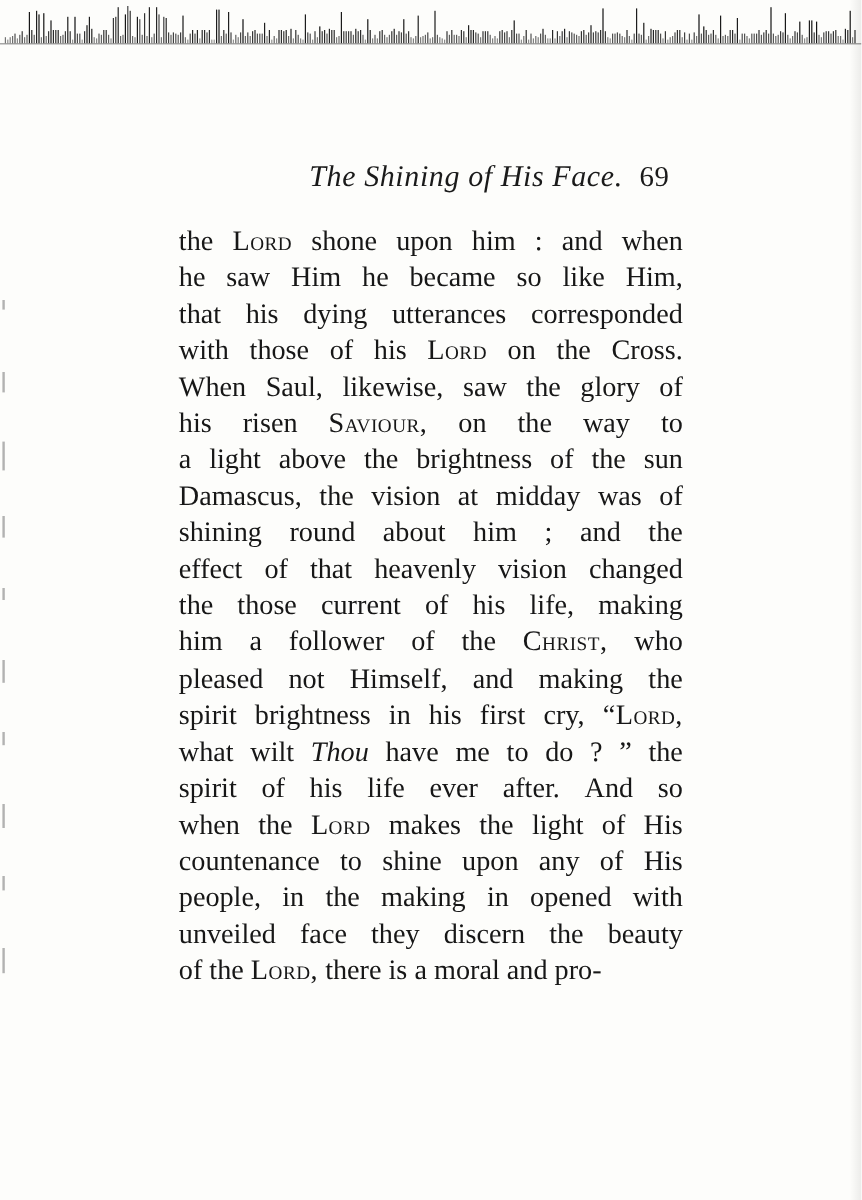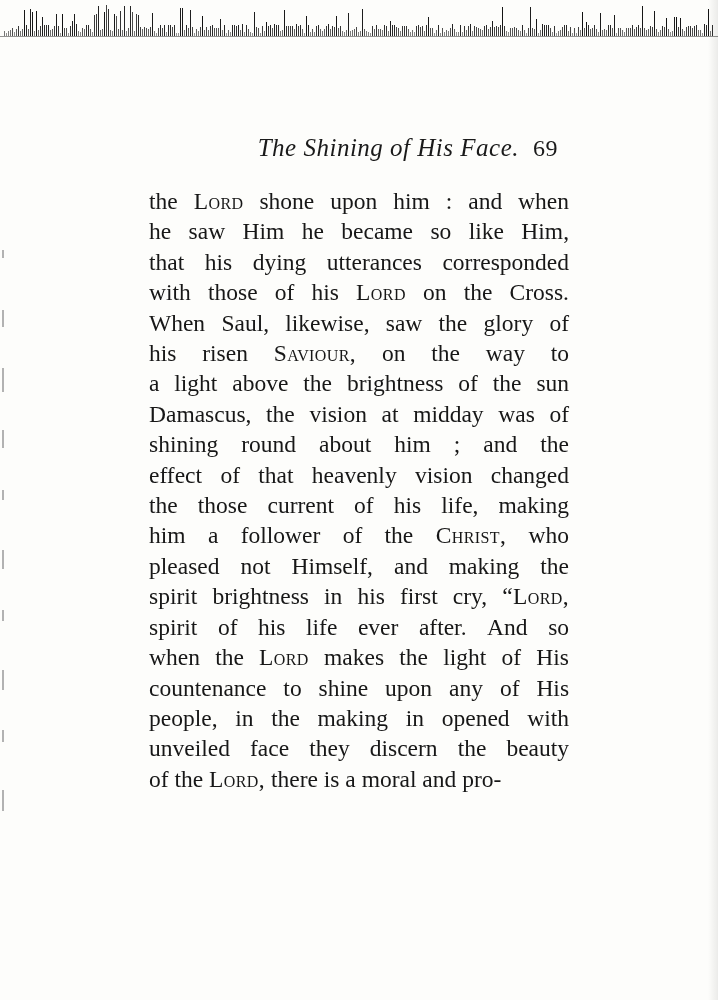--- a/index.html
+++ b/index.html
@@ -521,20 +521,21 @@
         <span class="line"><span class="w">When</span> <span class="w">Saul,</span> <span class="w">likewise,</span> <span class="w">saw</span> <span class="w">the</span> <span class="w">glory</span> <span class="w">of</span></span>
         <span class="line"><span class="w">his</span> <span class="w">risen</span> <span class="w sc">Saviour,</span> <span class="w">on</span> <span class="w">the</span> <span class="w">way</span> <span class="w">to</span></span>
         <span class="line"><span class="w">a</span> <span class="w">light</span> <span class="w">above</span> <span class="w">the</span> <span class="w">brightness</span> <span class="w">of</span> <span class="w">the</span> <span class="w">sun</span></span>
         <span class="line"><span class="w">Damascus,</span> <span class="w">the</span> <span class="w">vision</span> <span class="w">at</span> <span class="w">midday</span> <span class="w">was</span> <span class="w">of</span></span>
         <span class="line"><span class="w">shining</span> <span class="w">round</span> <span class="w">about</span> <span class="w">him</span> <span class="w">;</span> <span class="w">and</span> <span class="w">the</span></span>
         <span class="line"><span class="w">effect</span> <span class="w">of</span> <span class="w">that</span> <span class="w">heavenly</span> <span class="w">vision</span> <span class="w">changed</span></span>
         <span class="line"><span class="w">the</span> <span class="w">those</span> <span class="w">current</span> <span class="w">of</span> <span class="w">his</span> <span class="w">life,</span> <span class="w">making</span></span>
         <span class="line"><span class="w">him</span> <span class="w">a</span> <span class="w">follower</span> <span class="w">of</span> <span class="w">the</span> <span class="w sc">Christ,</span> <span class="w">who</span></span>
         <span class="line"><span class="w">pleased</span> <span class="w">not</span> <span class="w">Himself,</span> <span class="w">and</span> <span class="w">making</span> <span class="w">the</span></span>
         <span class="line"><span class="w">spirit</span> <span class="w">brightness</span> <span class="w">in</span> <span class="w">his</span> <span class="w">first</span> <span class="w">cry,</span> <span class="w sc">“Lord,</span></span>
+        <span class="line"><span class="w">what</span> <span class="w">wilt</span> <span class="w it">Thou</span> <span class="w">have</span> <span class="w">me</span> <span class="w">to</span> <span class="w">do</span> <span class="w">?</span> <span class="w">”</span> <span class="w">the</span></span>
         <span class="line"><span class="w">spirit</span> <span class="w">of</span> <span class="w">his</span> <span class="w">life</span> <span class="w">ever</span> <span class="w">after.</span> <span class="w">And</span> <span class="w">so</span></span>
         <span class="line"><span class="w">when</span> <span class="w">the</span> <span class="w sc">Lord</span> <span class="w">makes</span> <span class="w">the</span> <span class="w">light</span> <span class="w">of</span> <span class="w">His</span></span>
         <span class="line"><span class="w">countenance</span> <span class="w">to</span> <span class="w">shine</span> <span class="w">upon</span> <span class="w">any</span> <span class="w">of</span> <span class="w">His</span></span>
         <span class="line"><span class="w">people,</span> <span class="w">in</span> <span class="w">the</span> <span class="w">making</span> <span class="w">in</span> <span class="w">opened</span> <span class="w">with</span></span>
         <span class="line"><span class="w">unveiled</span> <span class="w">face</span> <span class="w">they</span> <span class="w">discern</span> <span class="w">the</span> <span class="w">beauty</span></span>
         <span class="line last"><span class="w">of</span> <span class="w">the</span> <span class="w sc">Lord,</span> <span class="w">there</span> <span class="w">is</span> <span class="w">a</span> <span class="w">moral</span> <span class="w">and</span> <span class="w">pro-</span></span>
       </div>
 
   </div>
 </div>

